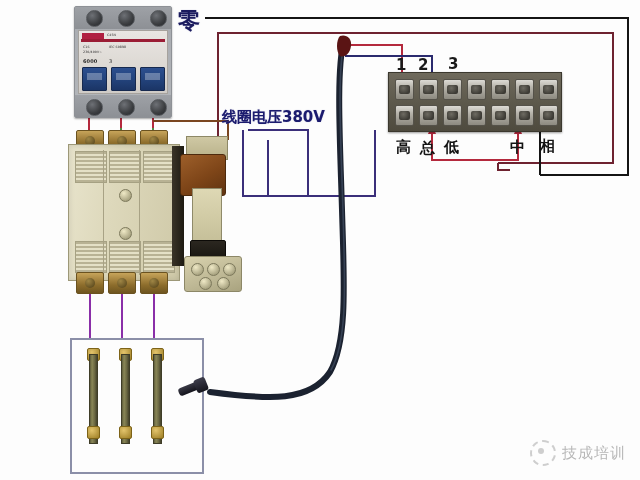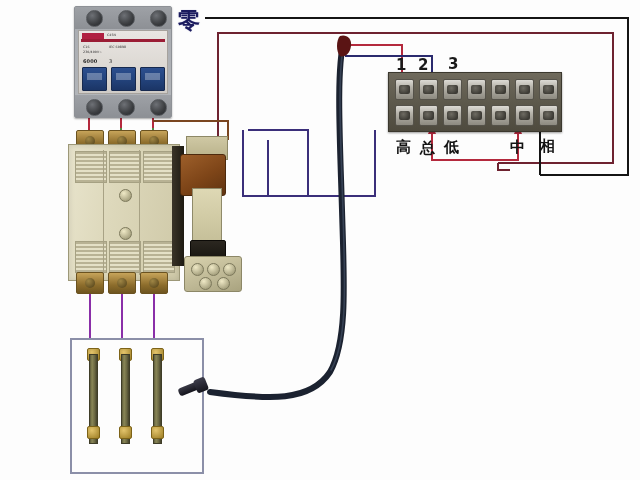--- a/index.html
+++ b/index.html
@@ -364,25 +364,30 @@
 
     <div class="heater-cap" style="left:15px; top:86px;"></div>
     <div class="heater-cap" style="left:47px; top:86px;"></div>
     <div class="heater-cap" style="left:79px; top:86px;"></div>
   </div>
 
   <div class="probe-tip"></div>
   <div class="probe-collar"></div>
 
   <span class="lbl lbl-zero">零</span>
+  <span class="lbl lbl-coil">线圈电压380V</span>
 
   <span class="lbl-num" style="left:396px; top:56px;">1</span>
   <span class="lbl-num" style="left:418px; top:56px;">2</span>
   <span class="lbl-num" style="left:448px; top:55px;">3</span>
 
   <span class="lbl-cn" style="left:396px; top:138px;">高</span>
   <span class="lbl-cn" style="left:420px; top:139px;">总</span>
   <span class="lbl-cn" style="left:444px; top:138px;">低</span>
   <span class="lbl-cn" style="left:510px; top:138px;">中</span>
   <span class="lbl-cn" style="left:540px; top:137px;">相</span>
 
+  <div class="watermark">
+    <div class="wm-logo"></div>
+    <span class="wm-text">技成培训</span>
+  </div>
 
 </div>
 
 </body></html>

